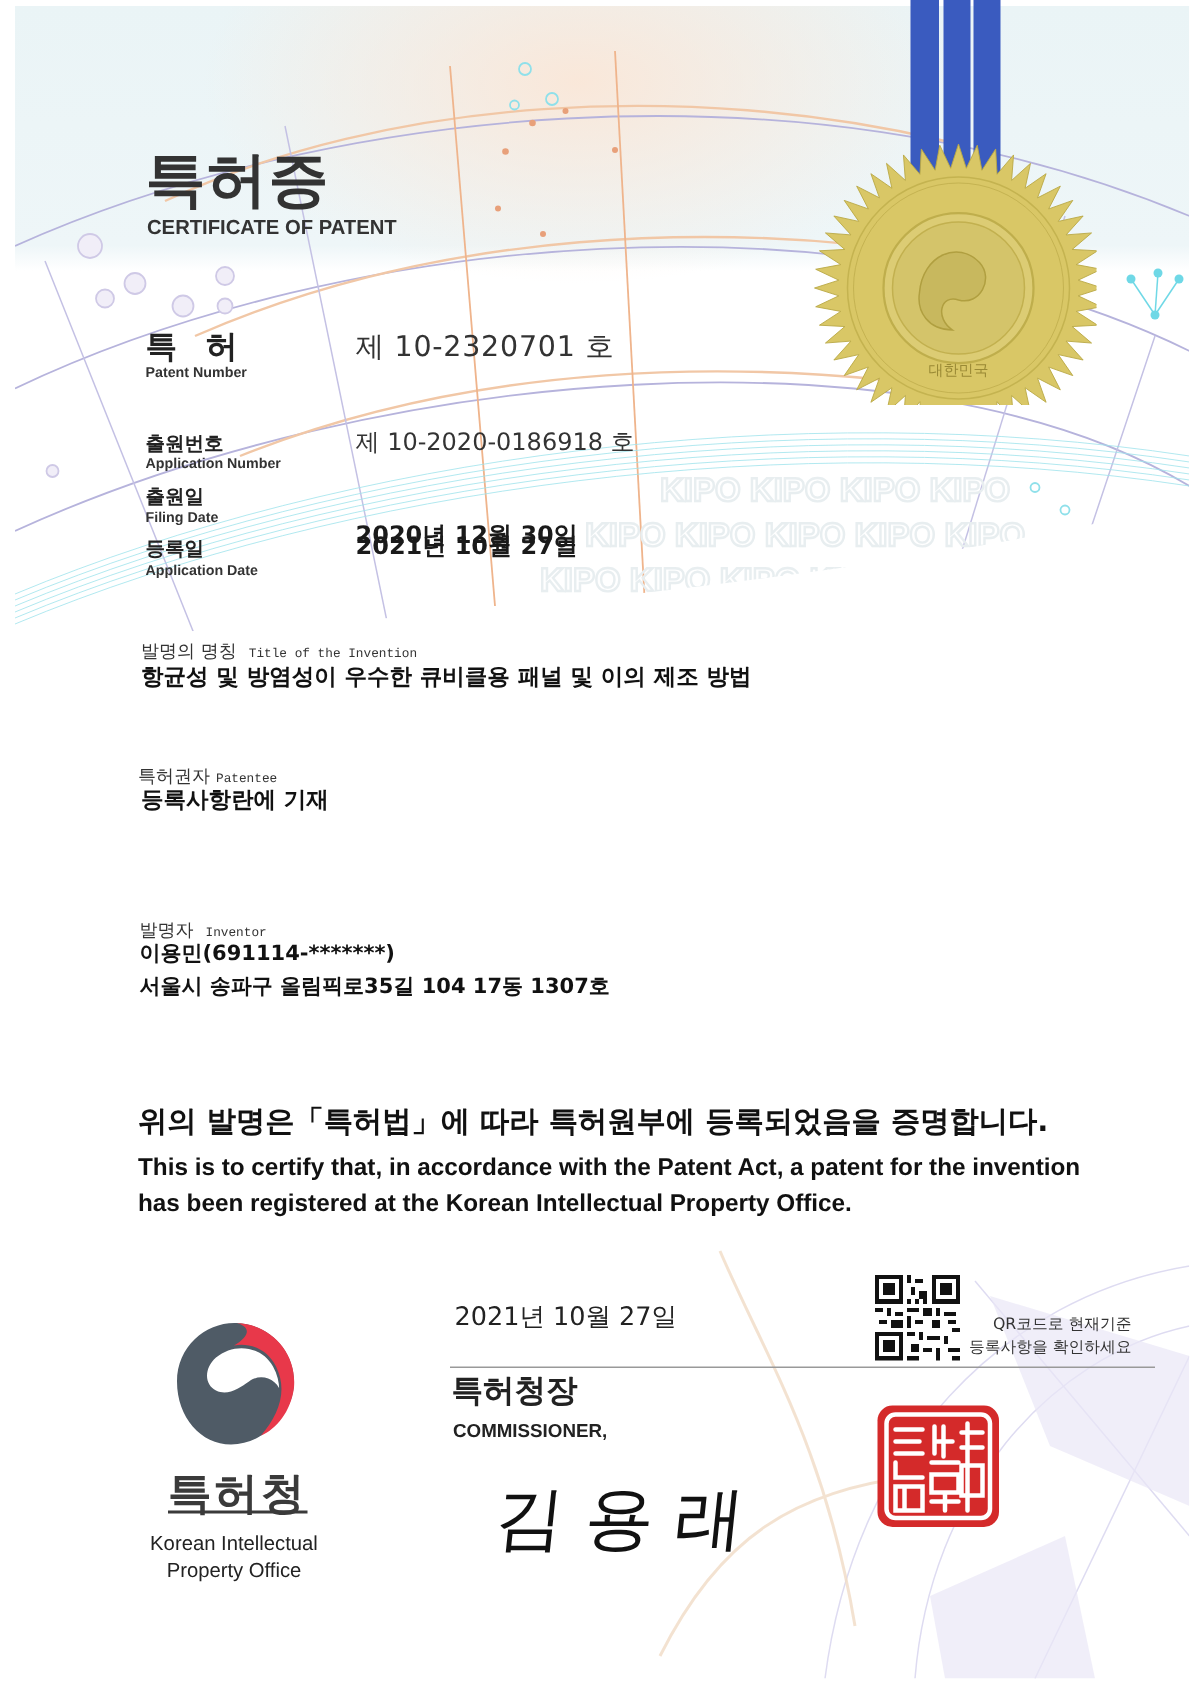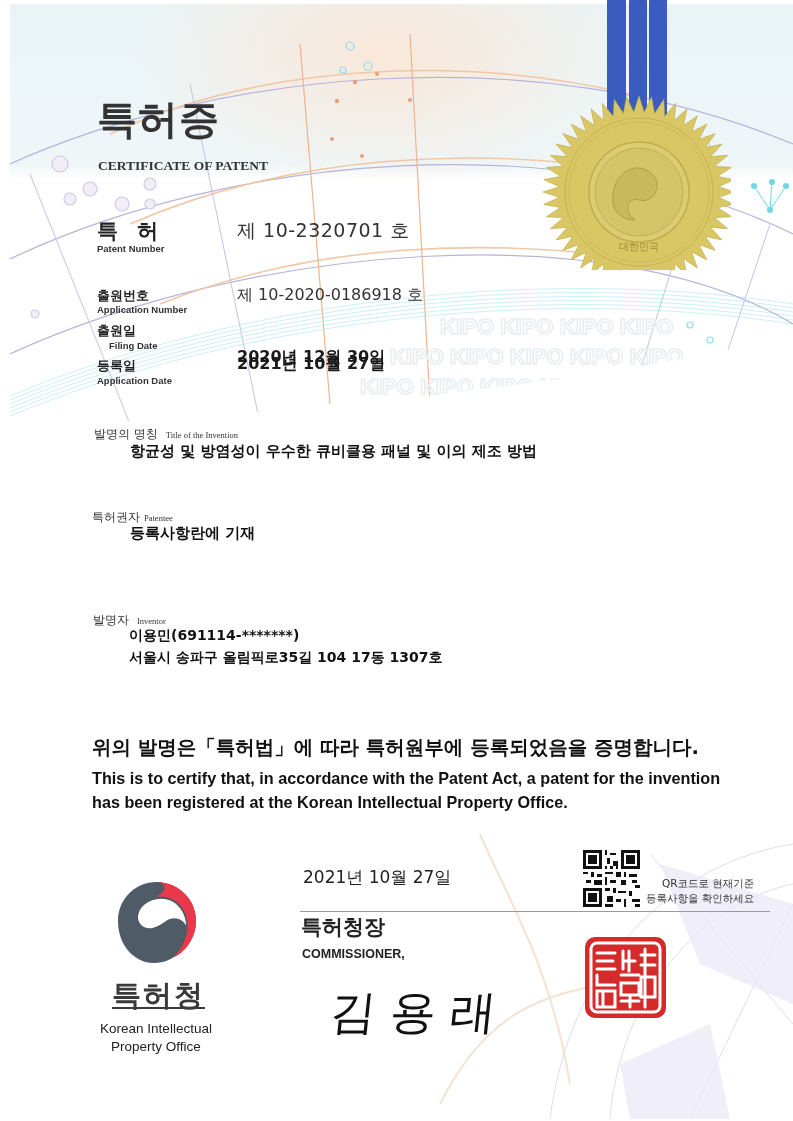--- a/index.html
+++ b/index.html
@@ -3,31 +3,31 @@
 <meta charset="utf-8">
 <style>
   * { margin:0; padding:0; box-sizing:border-box; }
   html, body { width:793px; height:1121px; background:#ffffff; overflow:hidden; }
   body { font-family: "DejaVu Sans", "Liberation Sans", sans-serif; color:#222; position:relative; }
   .page { position:absolute; left:0; top:0; width:793px; height:1121px; background:#fff; overflow:hidden; }
   .bg { position:absolute; left:10px; top:4px; width:783px; height:1115px; }
   .abs { position:absolute; white-space:nowrap; }
 
   .title-ko { left:97px; top:92px; font-size:40px; font-weight:bold; color:#333; letter-spacing:1px; }
-  .title-en { left:98px; top:144px; font-size:13.5px; font-weight:bold; color:#333; font-family:Liberation Serif, serif;margin-top:14px; }
+  .title-en { left:98px; top:144px; font-size:13.5px; font-weight:bold; color:#333; font-family:Liberation Sans, sans-serif; }
 
   .lbl-ko { font-size:13px; font-weight:bold; color:#222; }
   .lbl-ko.big { font-size:21px; letter-spacing:6px; }
   .lbl-en { font-size:9.5px; font-weight:bold; color:#333; font-family:"Liberation Sans", sans-serif; }
   .val { font-size:16px; font-weight:bold; color:#1a1a1a; }
   .val.big { font-size:19px; font-weight:normal; color:#333; letter-spacing:0.5px; }
 
   .sec-lbl-ko { font-size:12px; color:#333; }
-  .sec-lbl-en { font-size:8.5px; color:#333; margin-left:8px; font-family:Liberation Serif, serif; }
-  .sec-val { font-size:15px; font-weight:bold; color:#111;margin-left:36px; }
+  .sec-lbl-en { font-size:8.5px; color:#333; margin-left:8px; font-family:Liberation Mono, monospace; }
+  .sec-val { font-size:15px; font-weight:bold; color:#111; }
 
   .cert-ko { left:92px; top:734px; font-size:19.5px; font-weight:bold; color:#111; }
   .cert-en { left:92px; top:766px; font-size:16.2px; font-weight:bold; color:#111; line-height:24px; font-family:"Liberation Sans", sans-serif; white-space:normal; width:640px; }
 
   .sign-date { left:303px; top:866px; font-size:17px; color:#222; }
   .sign-rule { left:300px; top:911px; width:470px; height:1px; background:#999; }
   .commish-ko { left:301px; top:913px; font-size:21px; font-weight:bold; color:#222; }
   .commish-en { left:302px; top:944px; font-size:12.5px; font-weight:bold; color:#222; line-height:20px; font-family:"Liberation Sans", sans-serif; }
   .signature { left:330px; top:982px; font-size:46px; color:#111; font-family:"DejaVu Serif", serif; letter-spacing:14px; transform:skewX(-6deg); }
 
@@ -183,21 +183,21 @@
 
   <div class="abs lbl-ko big" style="left:97px; top:217px;">특 허</div>
   <div class="abs lbl-en" style="left:97px; top:243px;">Patent Number</div>
   <div class="abs val big" style="left:237px; top:218px;">제 10-2320701 호</div>
 
   <div class="abs lbl-ko" style="left:97px; top:287px;">출원번호</div>
   <div class="abs lbl-en" style="left:97px; top:304px;">Application Number</div>
   <div class="abs val" style="left:237px; top:285px; font-weight:normal; color:#333;">제 10-2020-0186918 호</div>
 
   <div class="abs lbl-ko" style="left:97px; top:322px;">출원일</div>
-  <div class="abs lbl-en" style="left:97px; top:340px;margin-left:12px;">Filing Date</div>
+  <div class="abs lbl-en" style="left:97px; top:340px;">Filing Date</div>
   <div class="abs val" style="left:237px; top:321px;margin-top:26px;">2020년 12월 30일</div>
 
   <div class="abs lbl-ko" style="left:97px; top:357px;">등록일</div>
   <div class="abs lbl-en" style="left:97px; top:375px;">Application Date</div>
   <div class="abs val" style="left:237px; top:354px;">2021년 10월 27일</div>
 
   <div class="abs" style="left:94px; top:423px;">
     <span class="sec-lbl-ko">발명의 명칭</span><span class="sec-lbl-en">Title of the Invention</span>
   </div>
   <div class="abs sec-val" style="left:94px; top:442px;">항균성 및 방염성이 우수한 큐비클용 패널 및 이의 제조 방법</div>

